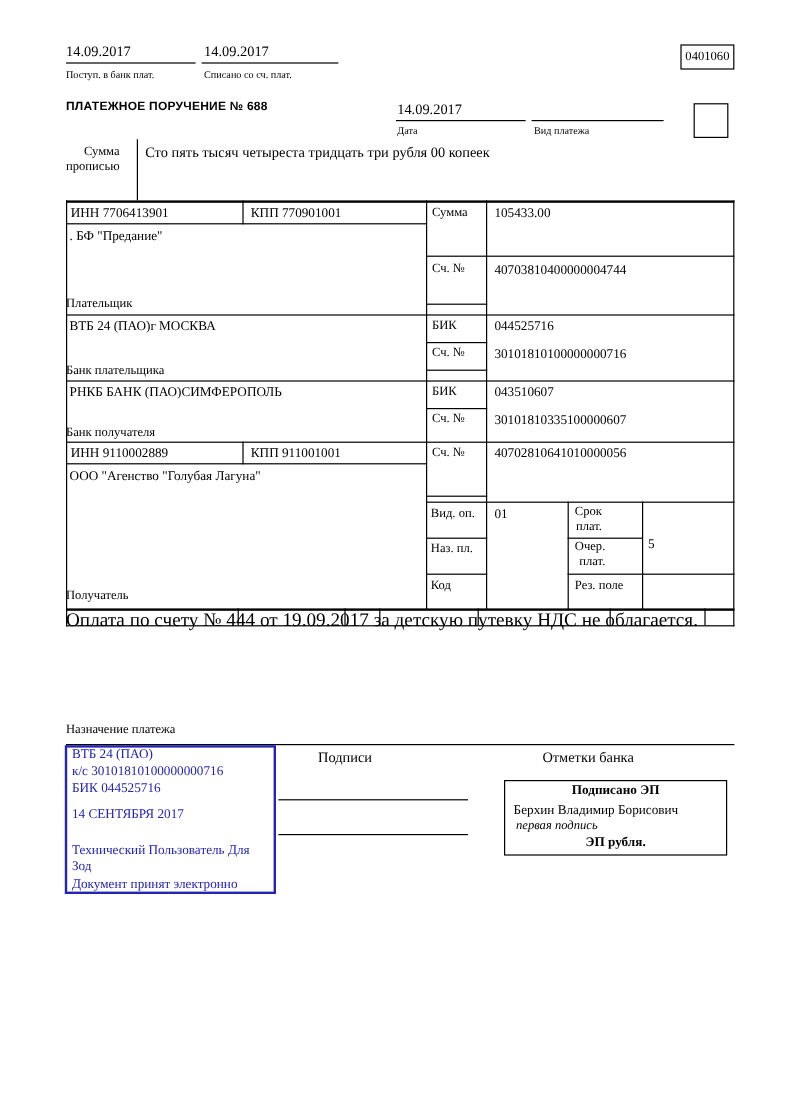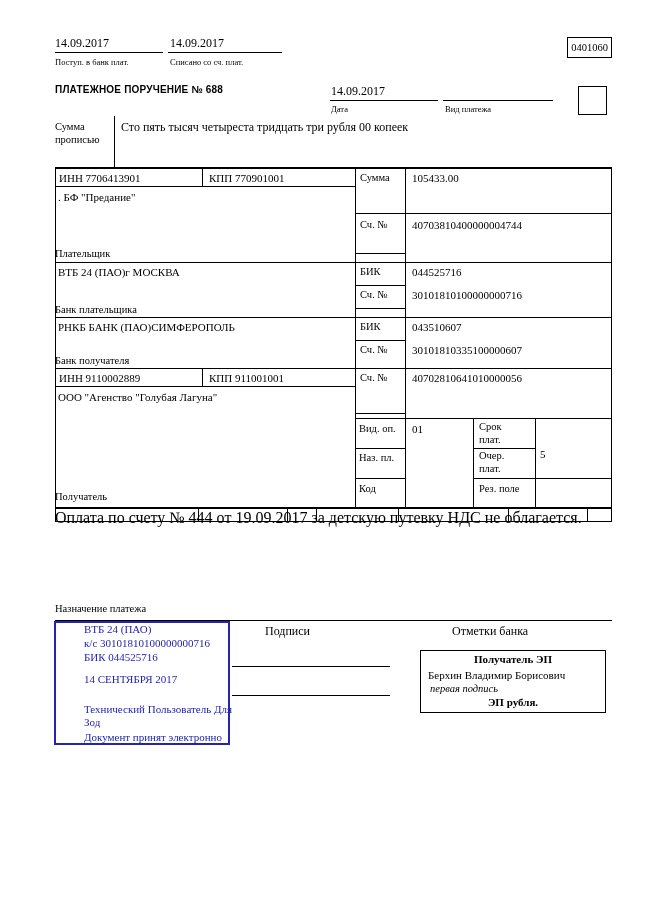--- a/index.html
+++ b/index.html
@@ -1,31 +1,31 @@
 <!DOCTYPE html>
 <html><head>
 <meta charset="utf-8">
 <style>
   html,body { margin:0; padding:0; background:#fff; }
   .page { position:relative; width:660px; height:919px; background:#fff;
           font-family:"Liberation Serif","DejaVu Serif",serif; color:#000; overflow:hidden; }
   .t   { position:absolute; white-space:nowrap; line-height:1.2; }
   .f12 { font-size:12px; }
   .f11 { font-size:11px; }
-  .f10 { font-size:10.5px; }
+  .f10 { font-size:10.5px;text-align:right; }
   .f8  { font-size:8.5px; }
   .pre { white-space:pre-line; }
   .b   { font-weight:bold; }
   .i   { font-style:italic; }
   .ctr { text-align:center; }
   .title { position:absolute; font-family:"Liberation Sans","DejaVu Sans",sans-serif;
            font-weight:bold; font-size:10px; letter-spacing:0.2px; white-space:nowrap; }
   .hl,.vl { position:absolute; background:#000; }
   .box { position:absolute; border:1px solid #000; box-sizing:border-box; }
-  .blue { color:#2323b4;margin-left:24px; }
+  .blue { color:#2323b4; }
   .bluebox { position:absolute; border:2px solid #2323b4; box-sizing:border-box; background:rgba(255,255,255,0); }
 </style>
 </head>
 <body>
 
 <div class="page">
 
   <div class="t f12" style="left:55px;top:36px">14.09.2017</div>
   <div class="t f12" style="left:170px;top:36px">14.09.2017</div>
   <div class="hl" style="left:55px;top:52px;width:108px;height:1px"></div>
@@ -137,18 +137,18 @@
   <div class="bluebox" style="left:54px;top:621px;width:176px;height:124px"></div>
   <div class="t f11 blue" style="left:60px;top:623px">ВТБ 24 (ПАО)</div>
   <div class="t f11 blue" style="left:60px;top:637px">к/с 30101810100000000716</div>
   <div class="t f11 blue" style="left:60px;top:651px">БИК 044525716</div>
   <div class="t f11 blue" style="left:60px;top:673px">14 СЕНТЯБРЯ 2017</div>
   <div class="t f11 blue pre" style="left:60px;top:703px">Технический Пользователь Для
 Зод</div>
   <div class="t f11 blue" style="left:60px;top:731px">Документ принят электронно</div>
 
   <div class="box" style="left:420px;top:650px;width:186px;height:63px"></div>
-  <div class="t f11 b ctr" style="left:420px;top:653px;width:186px;white-space:nowrap">Получатель ЭП</div>
+  <div class="t f11 b ctr" style="left:420px;top:653px;width:186px;white-space:nowrap">Подписано ЭП</div>
   <div class="t f11" style="left:428px;top:669px">Берхин Владимир Борисович</div>
   <div class="t i" style="left:430px;top:683px;font-size:10.5px">первая подпись</div>
   <div class="t f11 b ctr" style="left:420px;top:696px;width:186px">ЭП рубля.</div>
 
 </div>
 
 </body></html>

